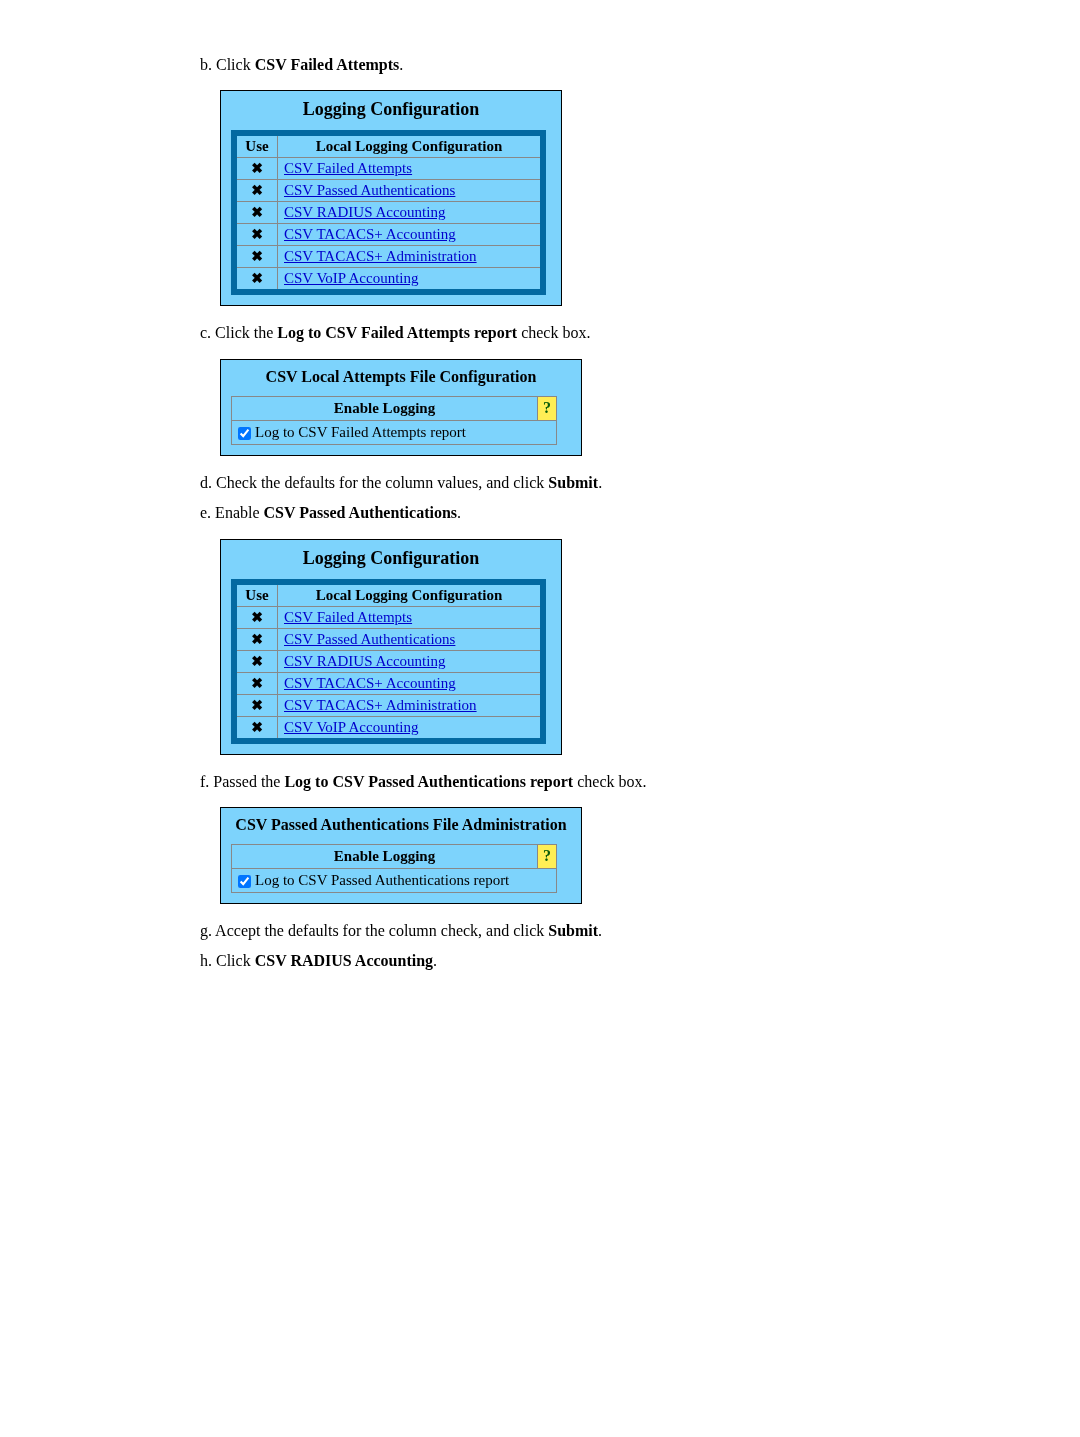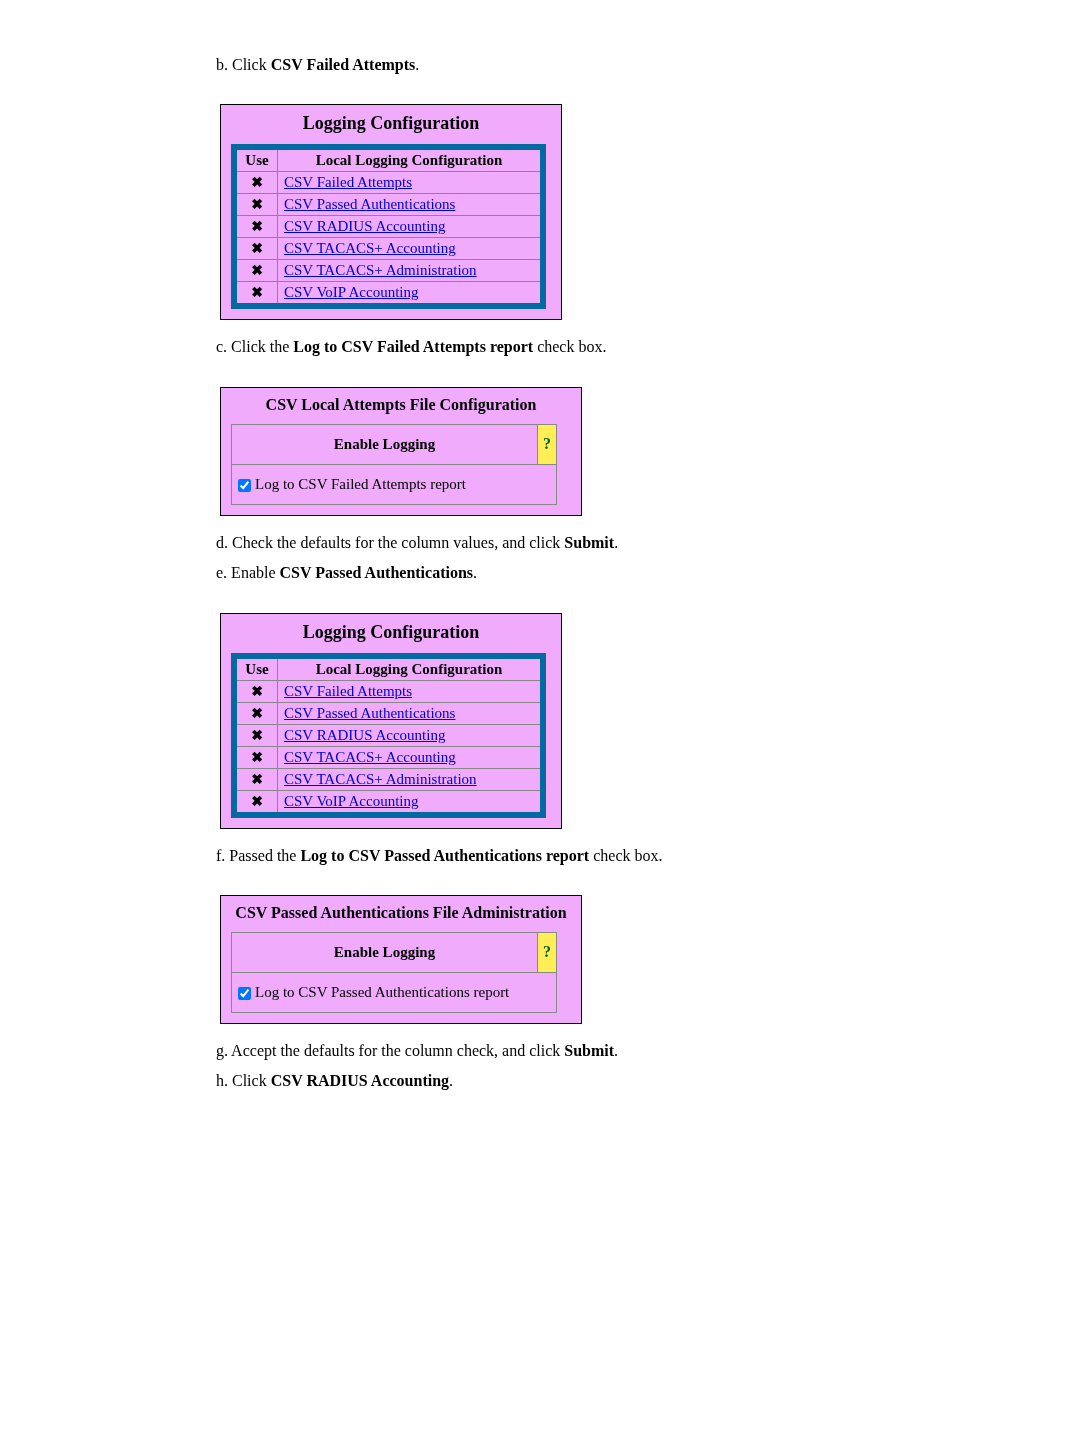--- a/index.html
+++ b/index.html
@@ -5,29 +5,29 @@
   body {
     background: #fff;
     font-family: 'Times New Roman', Times, serif;
     font-size: 16px;
     color: #000;
     margin: 0;
     padding: 50px 60px 0 200px;
     width: 820px;
   }
   .step {
-    margin: 4px 0 8px 16px;
+    margin: 4px 0 8px 0;
     line-height: 1.4;
   }
   .screenshot {
     border: 1px solid #000;
     padding: 6px 10px 10px 10px;
-    margin: 20px 0 12px 20px;
+    margin: 6px 0 12px 20px;
     display: inline-block;
-    background: #f0abfc;
+    background: #7dd3fc;
   }
   .shot-title {
     font-weight: bold;
     text-align: center;
     font-size: 18px;
     margin: 2px 0 10px 0;
   }
   table.logtable {
     border-collapse: collapse;
     border: 6px solid #0369a1;
@@ -60,21 +60,21 @@
   }
 
   
   .enablebox {
     border: 1px solid #888;
     border-collapse: collapse;
     width: 326px;
   }
   .enablebox td {
     border: 1px solid #888;
-    padding: 11px 6px;
+    padding: 3px 6px;
     font-family: 'Times New Roman', Times, serif;
     font-size: 15px;
     vertical-align: middle;
   }
   .enable-hdr {
     font-weight: bold;
     text-align: center;
   }
   .help-cell {
     width: 18px;

